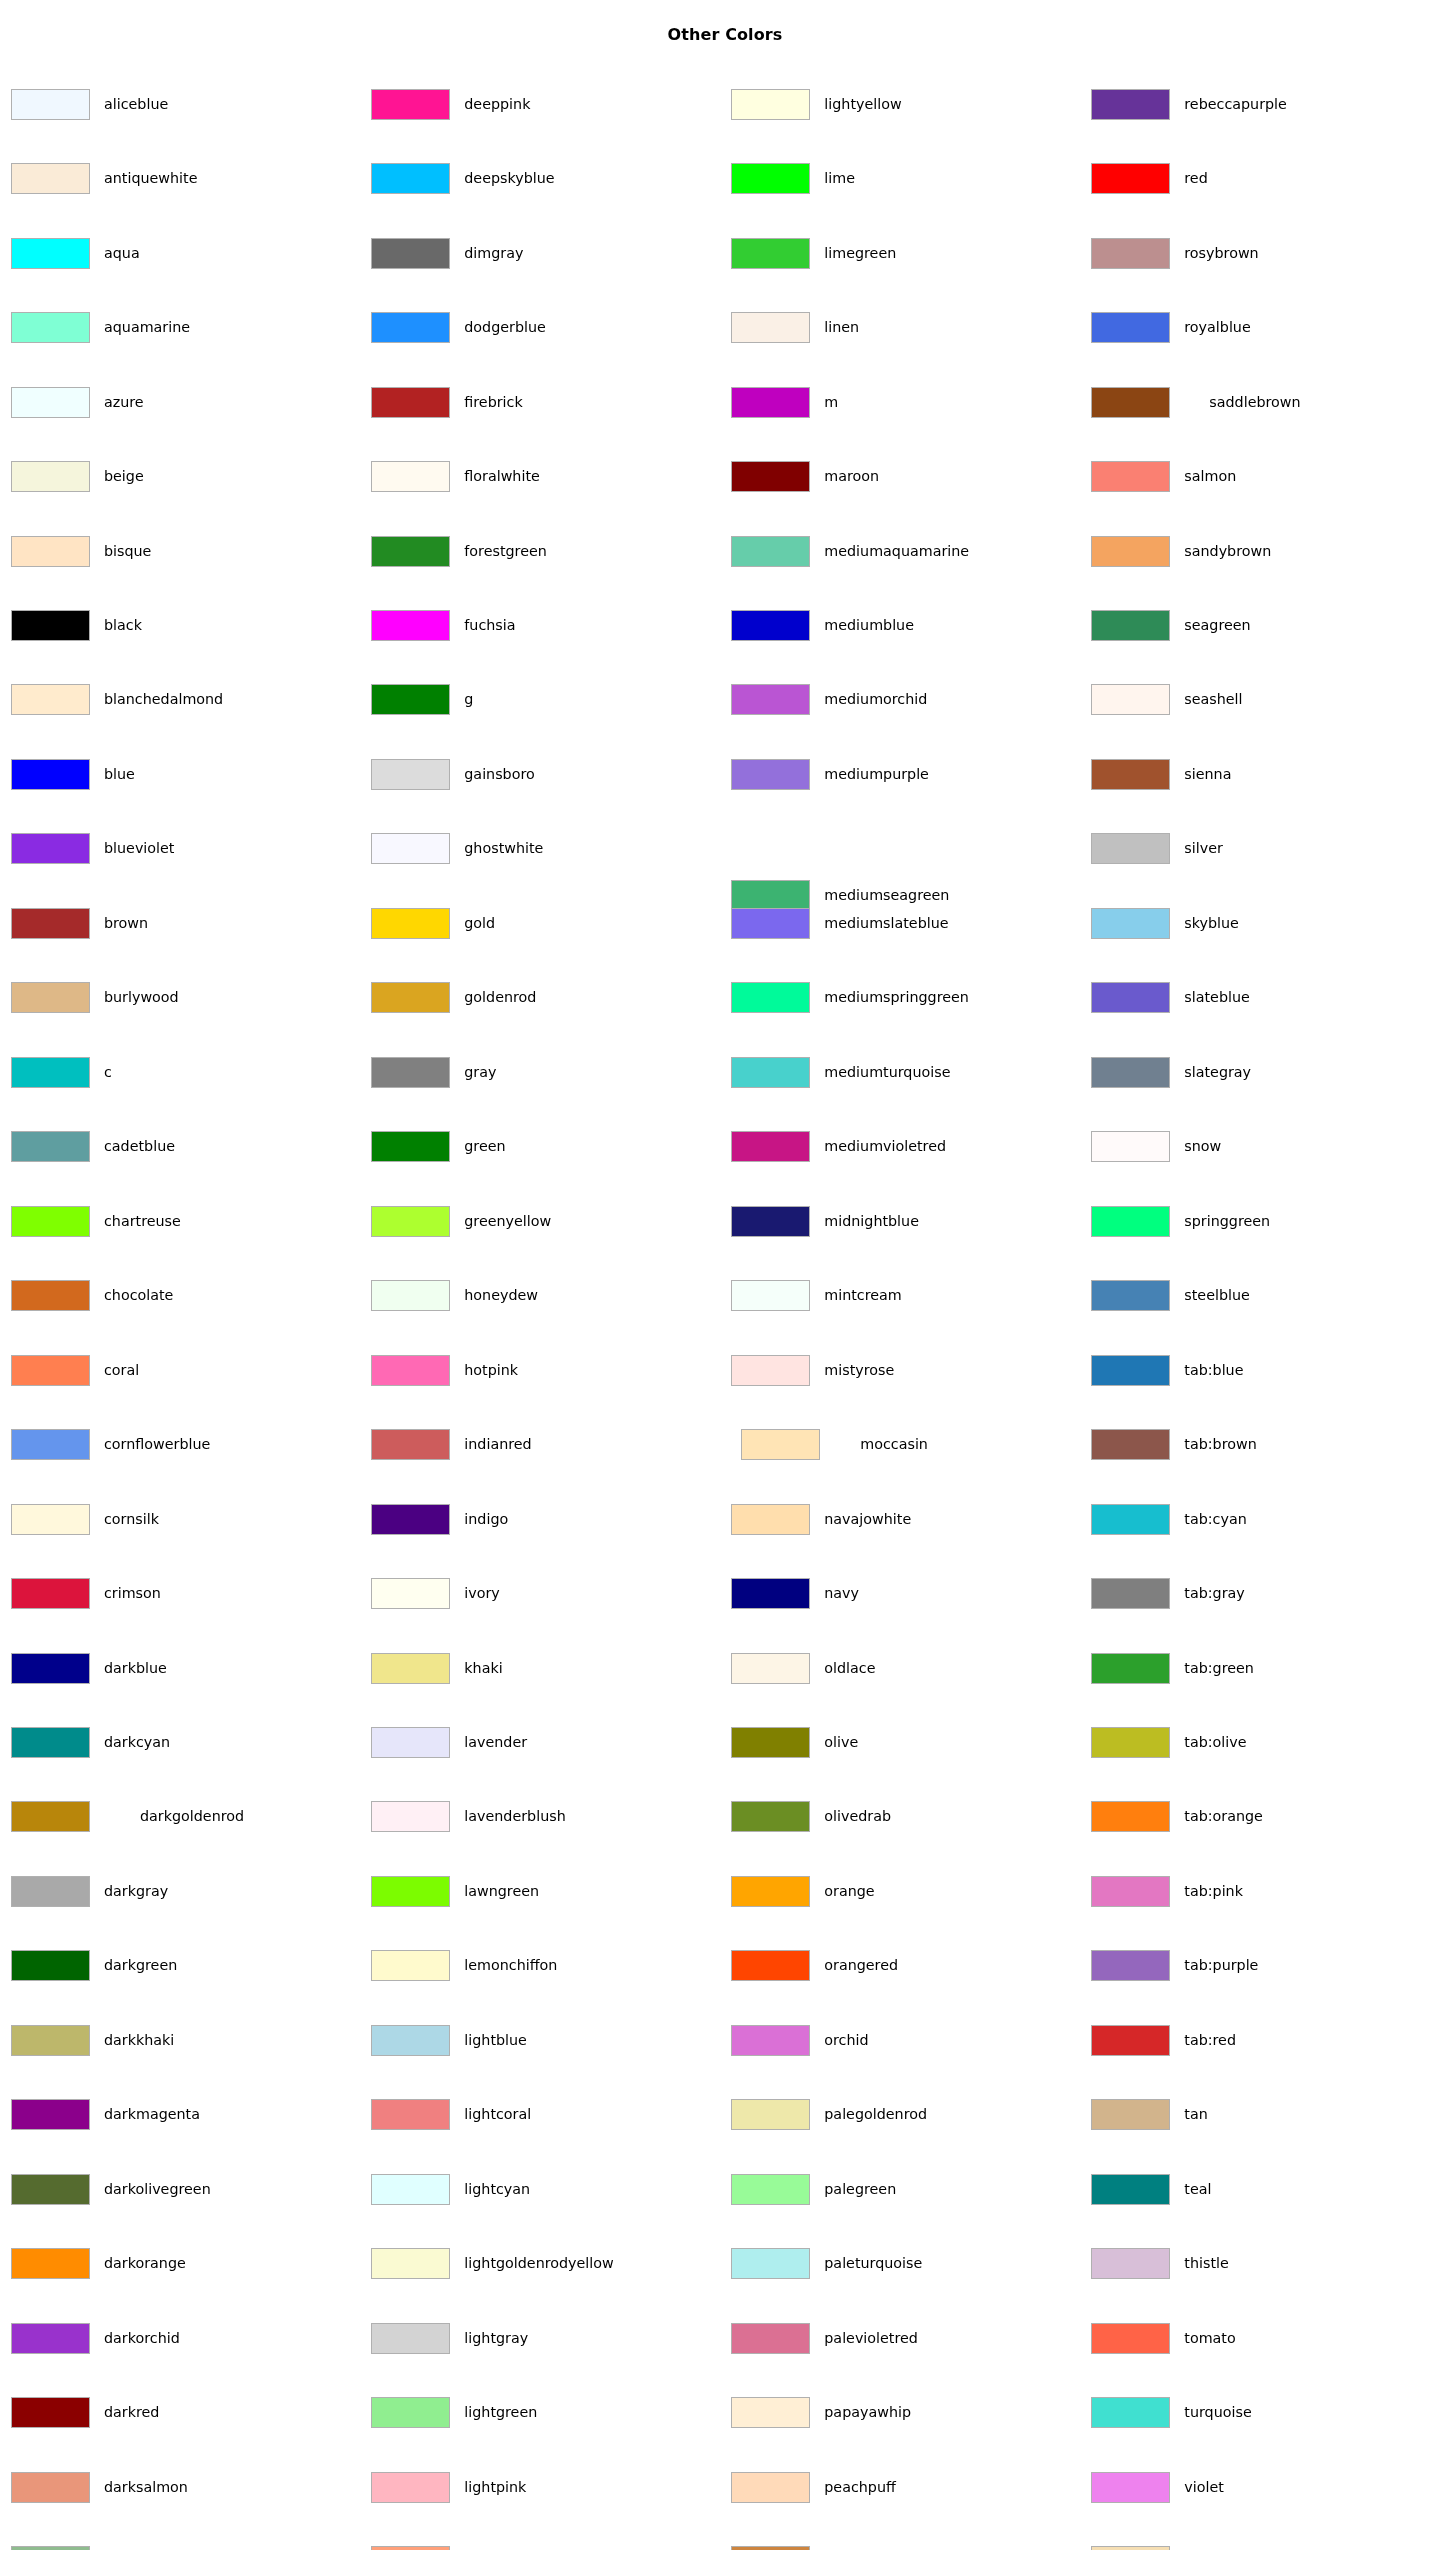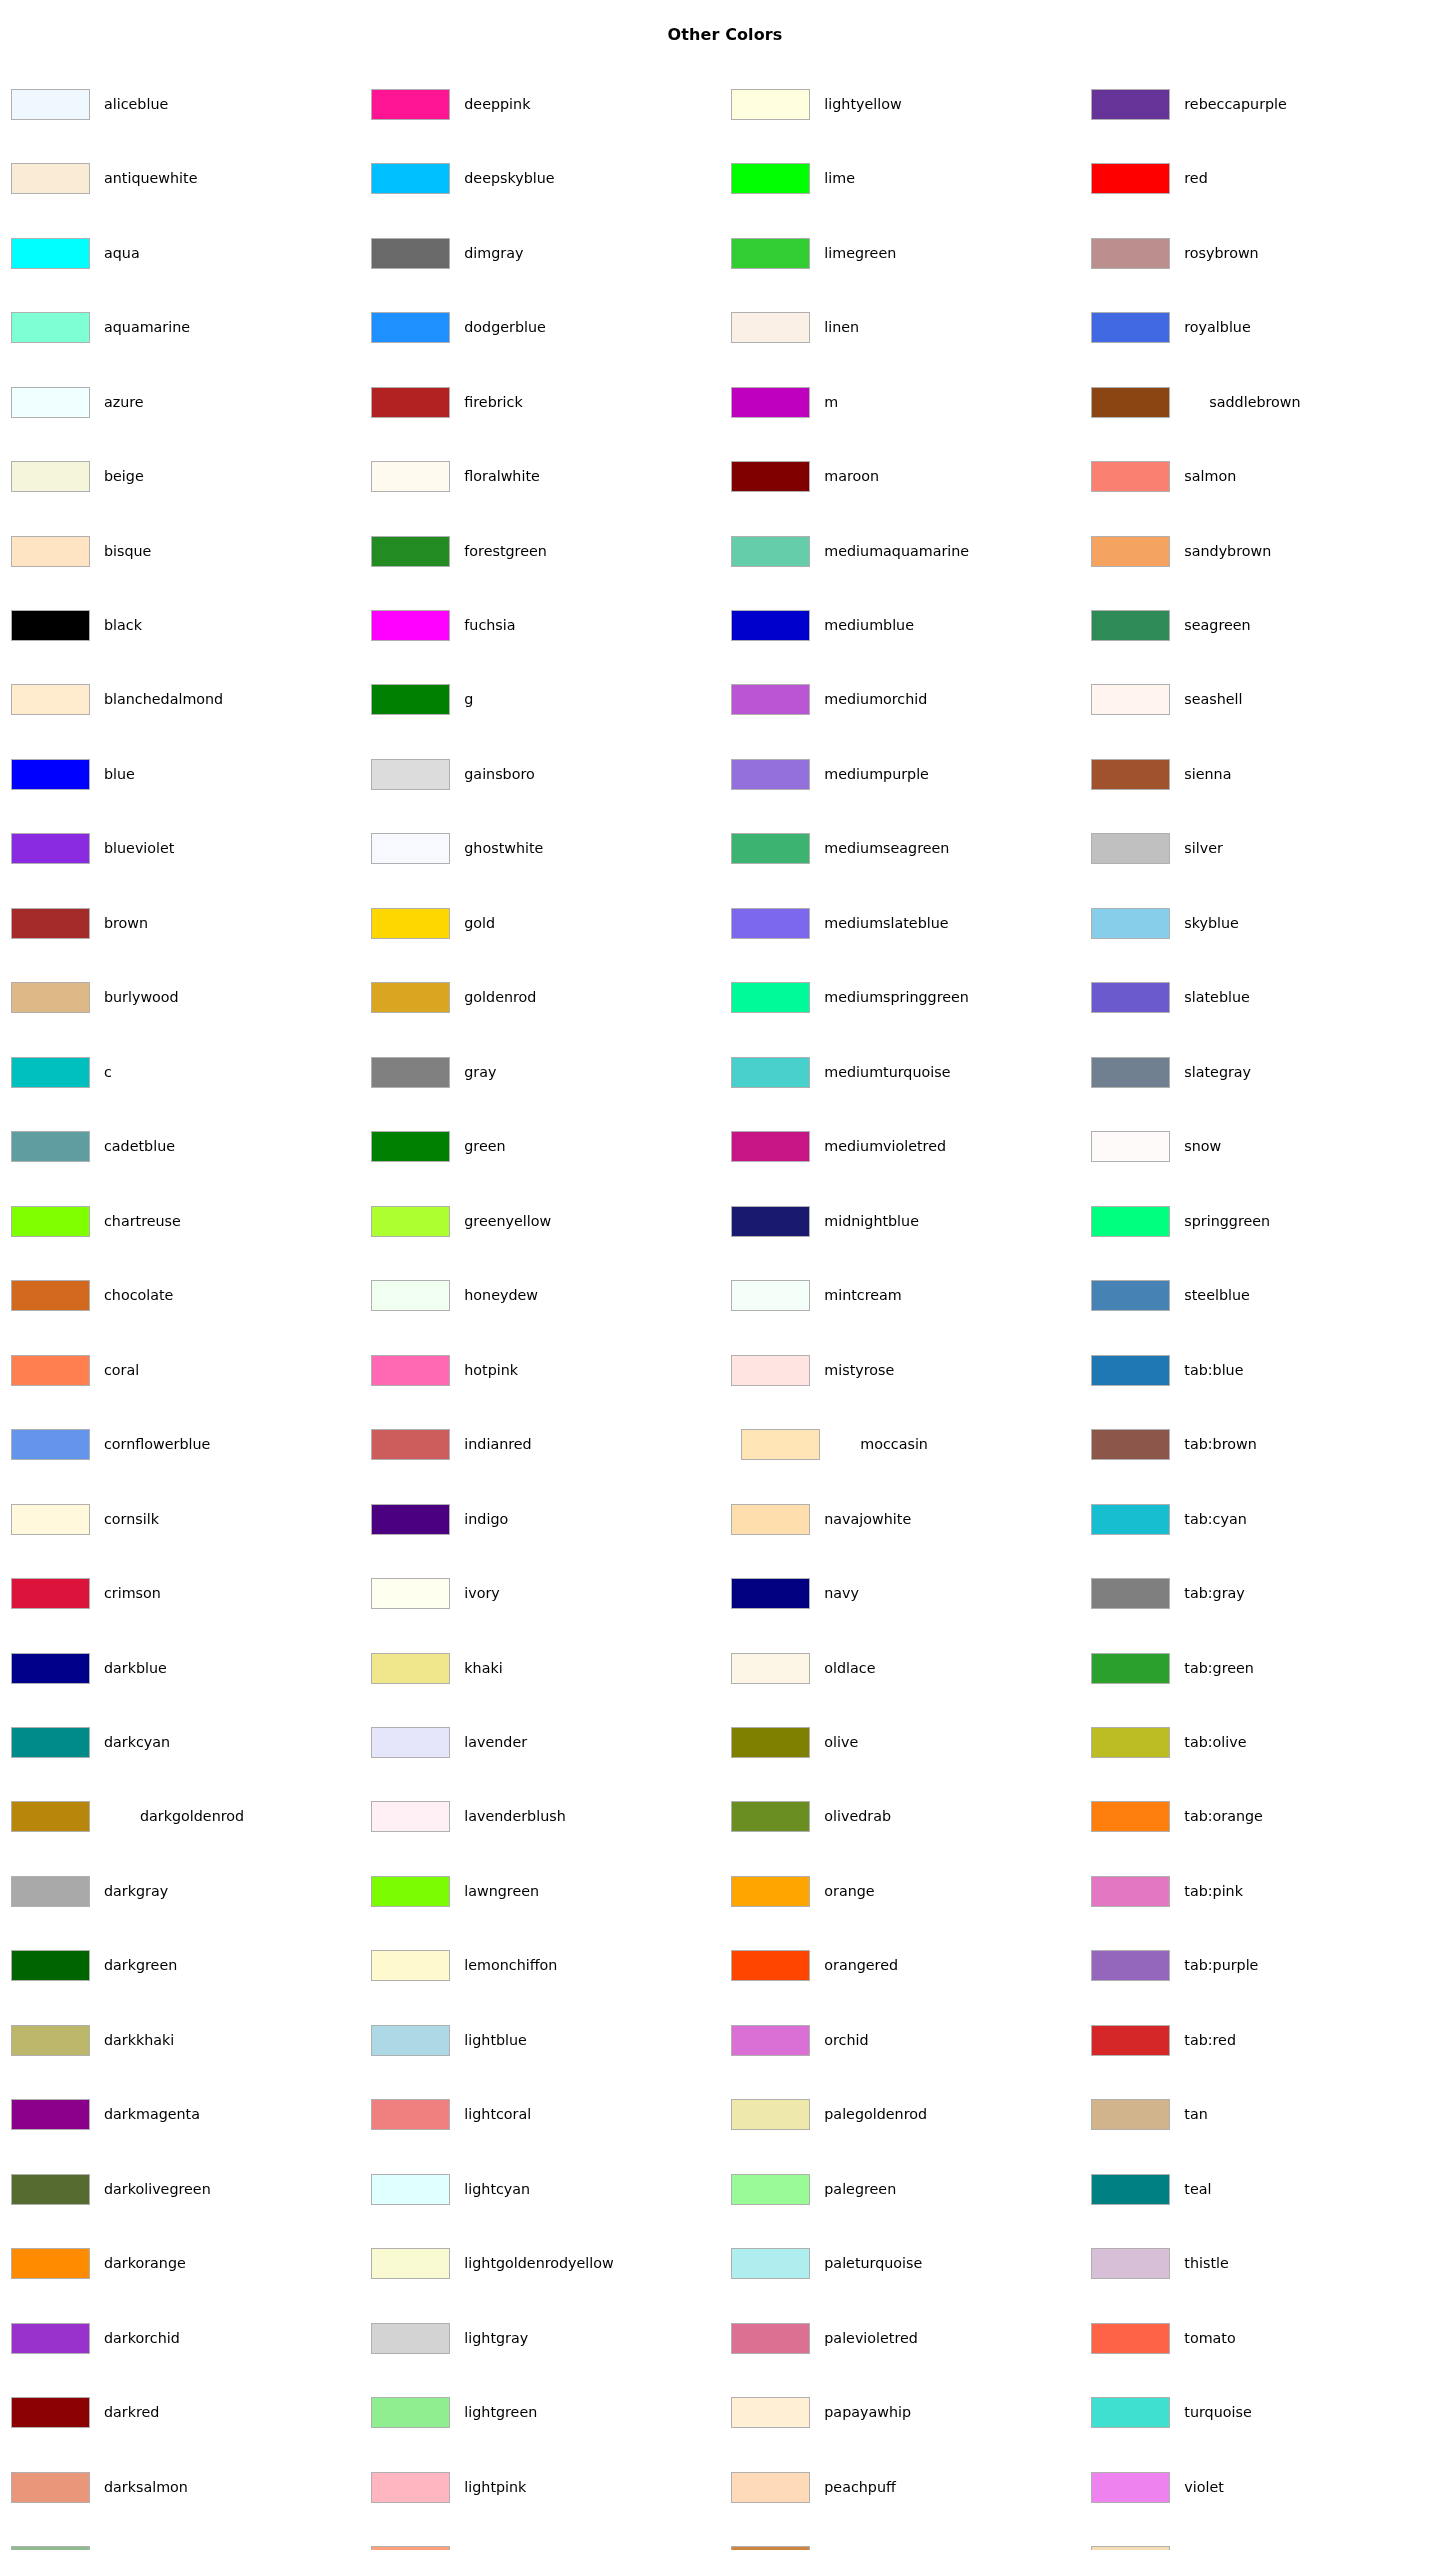--- a/index.html
+++ b/index.html
@@ -374,21 +374,21 @@
         <div class="color-label">mediumblue</div>
       </div>
       <div class="color-entry" style="left: 731px; top: 682px;">
         <div class="color-swatch" title="#ba55d3" style="background: rgb(186, 85, 211); border-color: rgb(176, 176, 176);"></div>
         <div class="color-label">mediumorchid</div>
       </div>
       <div class="color-entry" style="left: 731px; top: 757px;">
         <div class="color-swatch" title="#9370db" style="background: rgb(147, 112, 219); border-color: rgb(176, 176, 176);"></div>
         <div class="color-label">mediumpurple</div>
       </div>
-      <div class="color-entry" style="left: 731px; top: 831px;">
+      <div class="color-entry" style="left: 731px; top: 878px;">
         <div class="color-swatch" title="#3cb371" style="background: rgb(60, 179, 113); border-color: rgb(176, 176, 176);"></div>
         <div class="color-label">mediumseagreen</div>
       </div>
       <div class="color-entry" style="left: 731px; top: 906px;">
         <div class="color-swatch" title="#7b68ee" style="background: rgb(123, 104, 238); border-color: rgb(176, 176, 176);"></div>
         <div class="color-label">mediumslateblue</div>
       </div>
       <div class="color-entry" style="left: 731px; top: 980px;">
         <div class="color-swatch" title="#00fa9a" style="background: rgb(0, 250, 154); border-color: rgb(176, 176, 176);"></div>
         <div class="color-label">mediumspringgreen</div>

